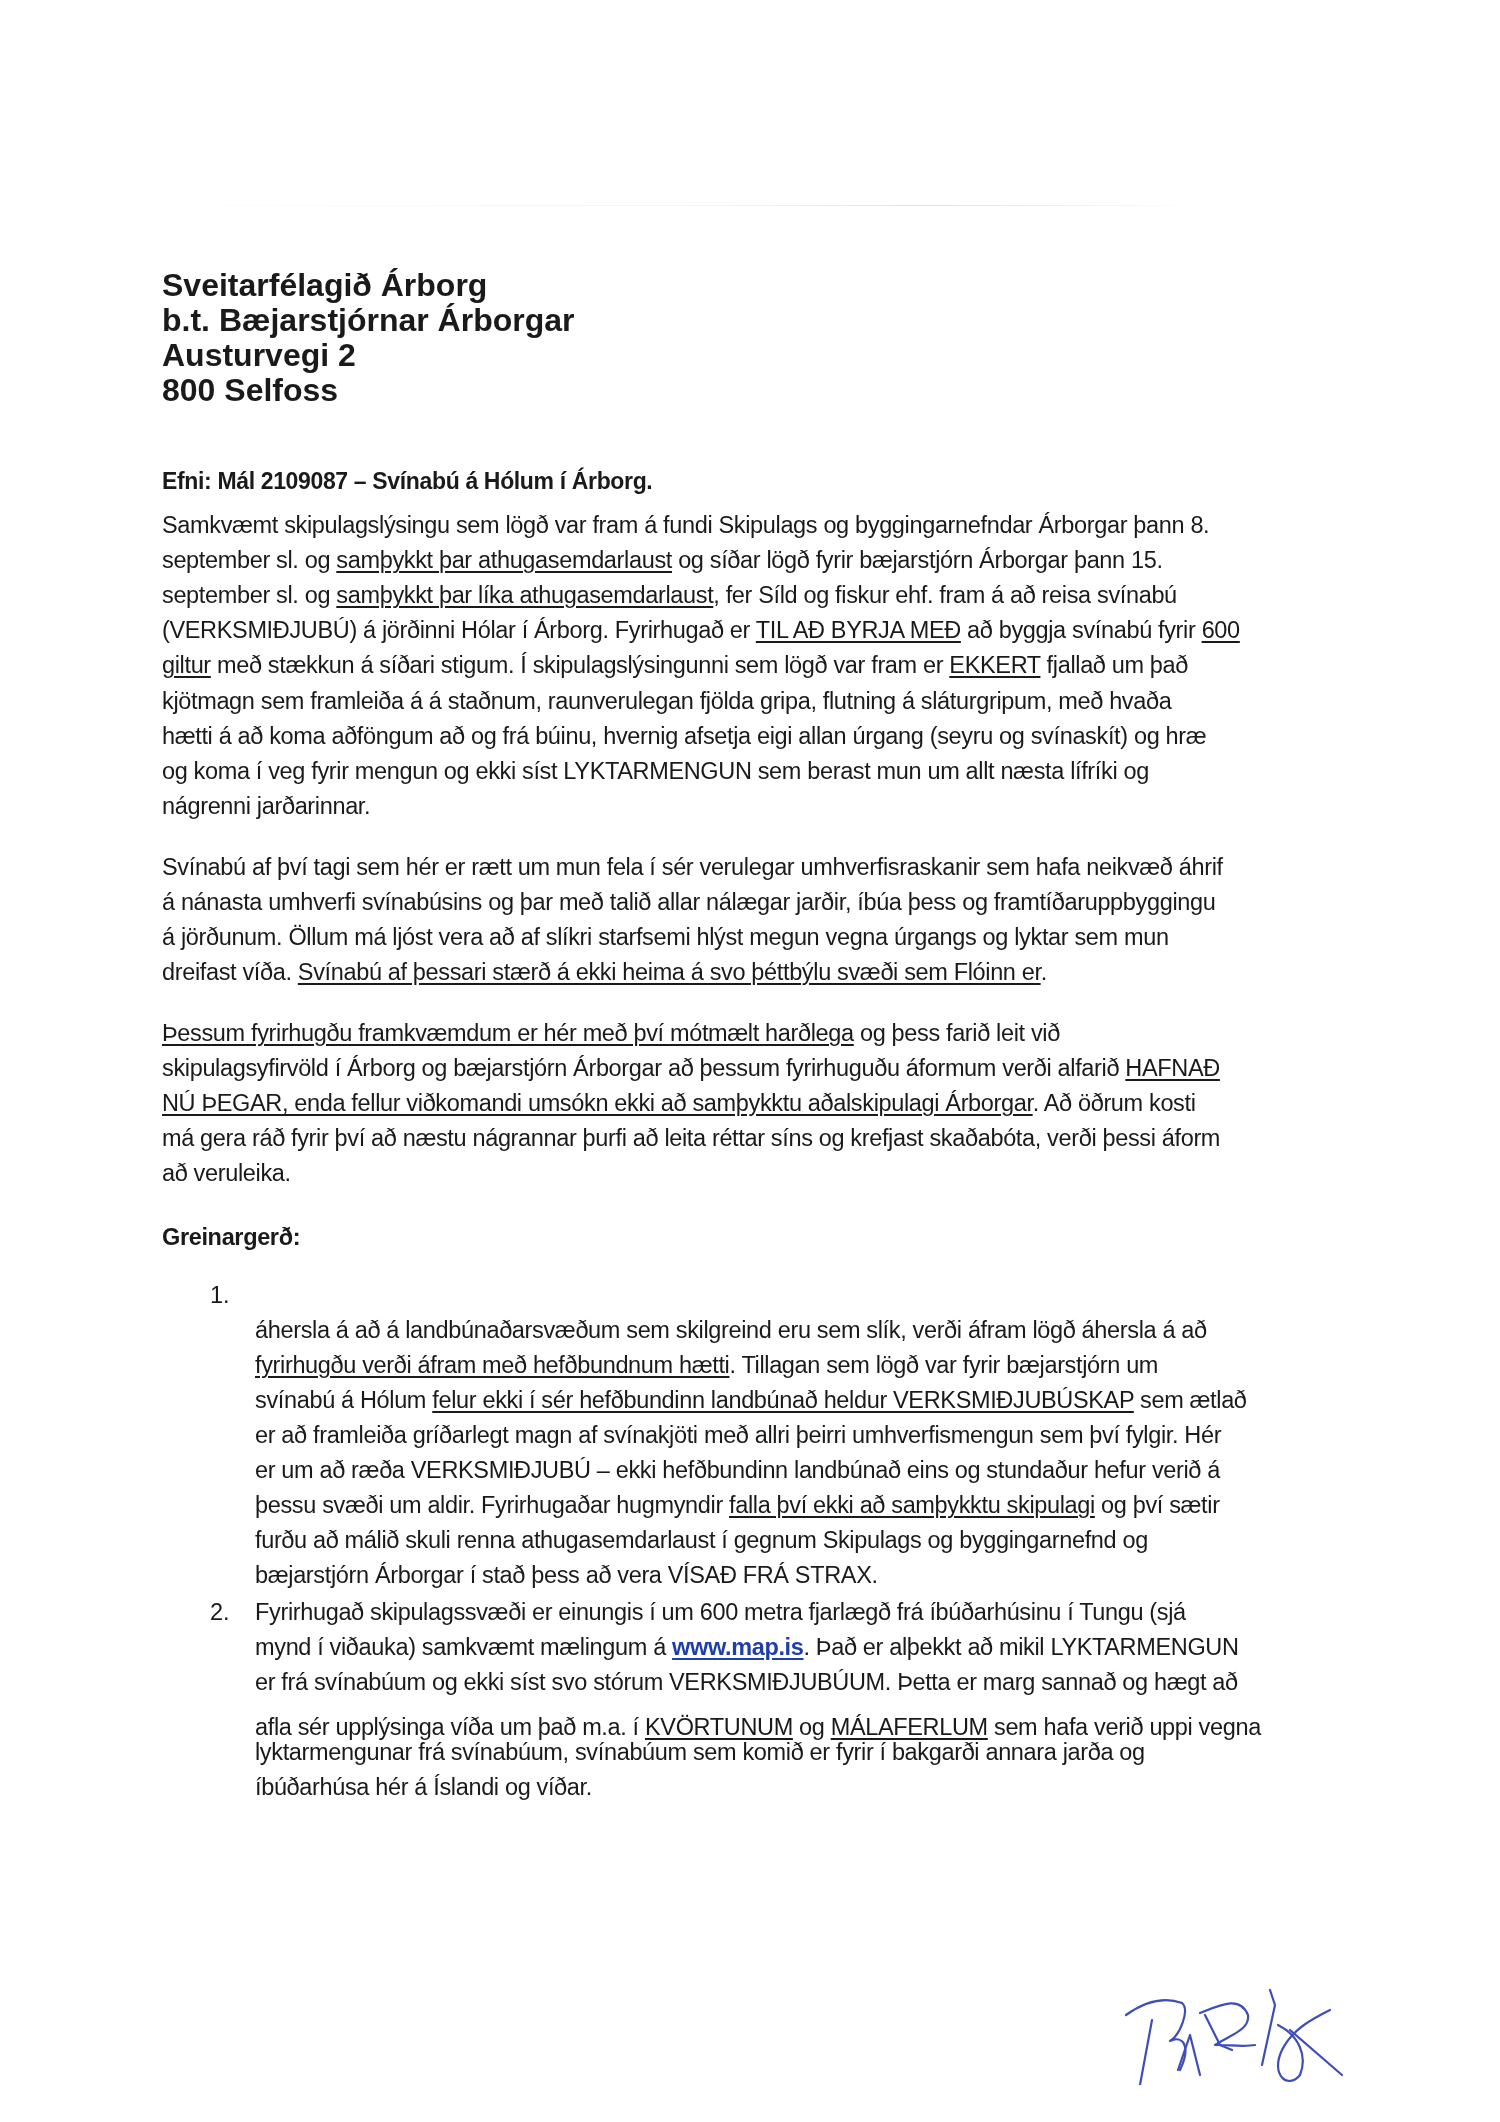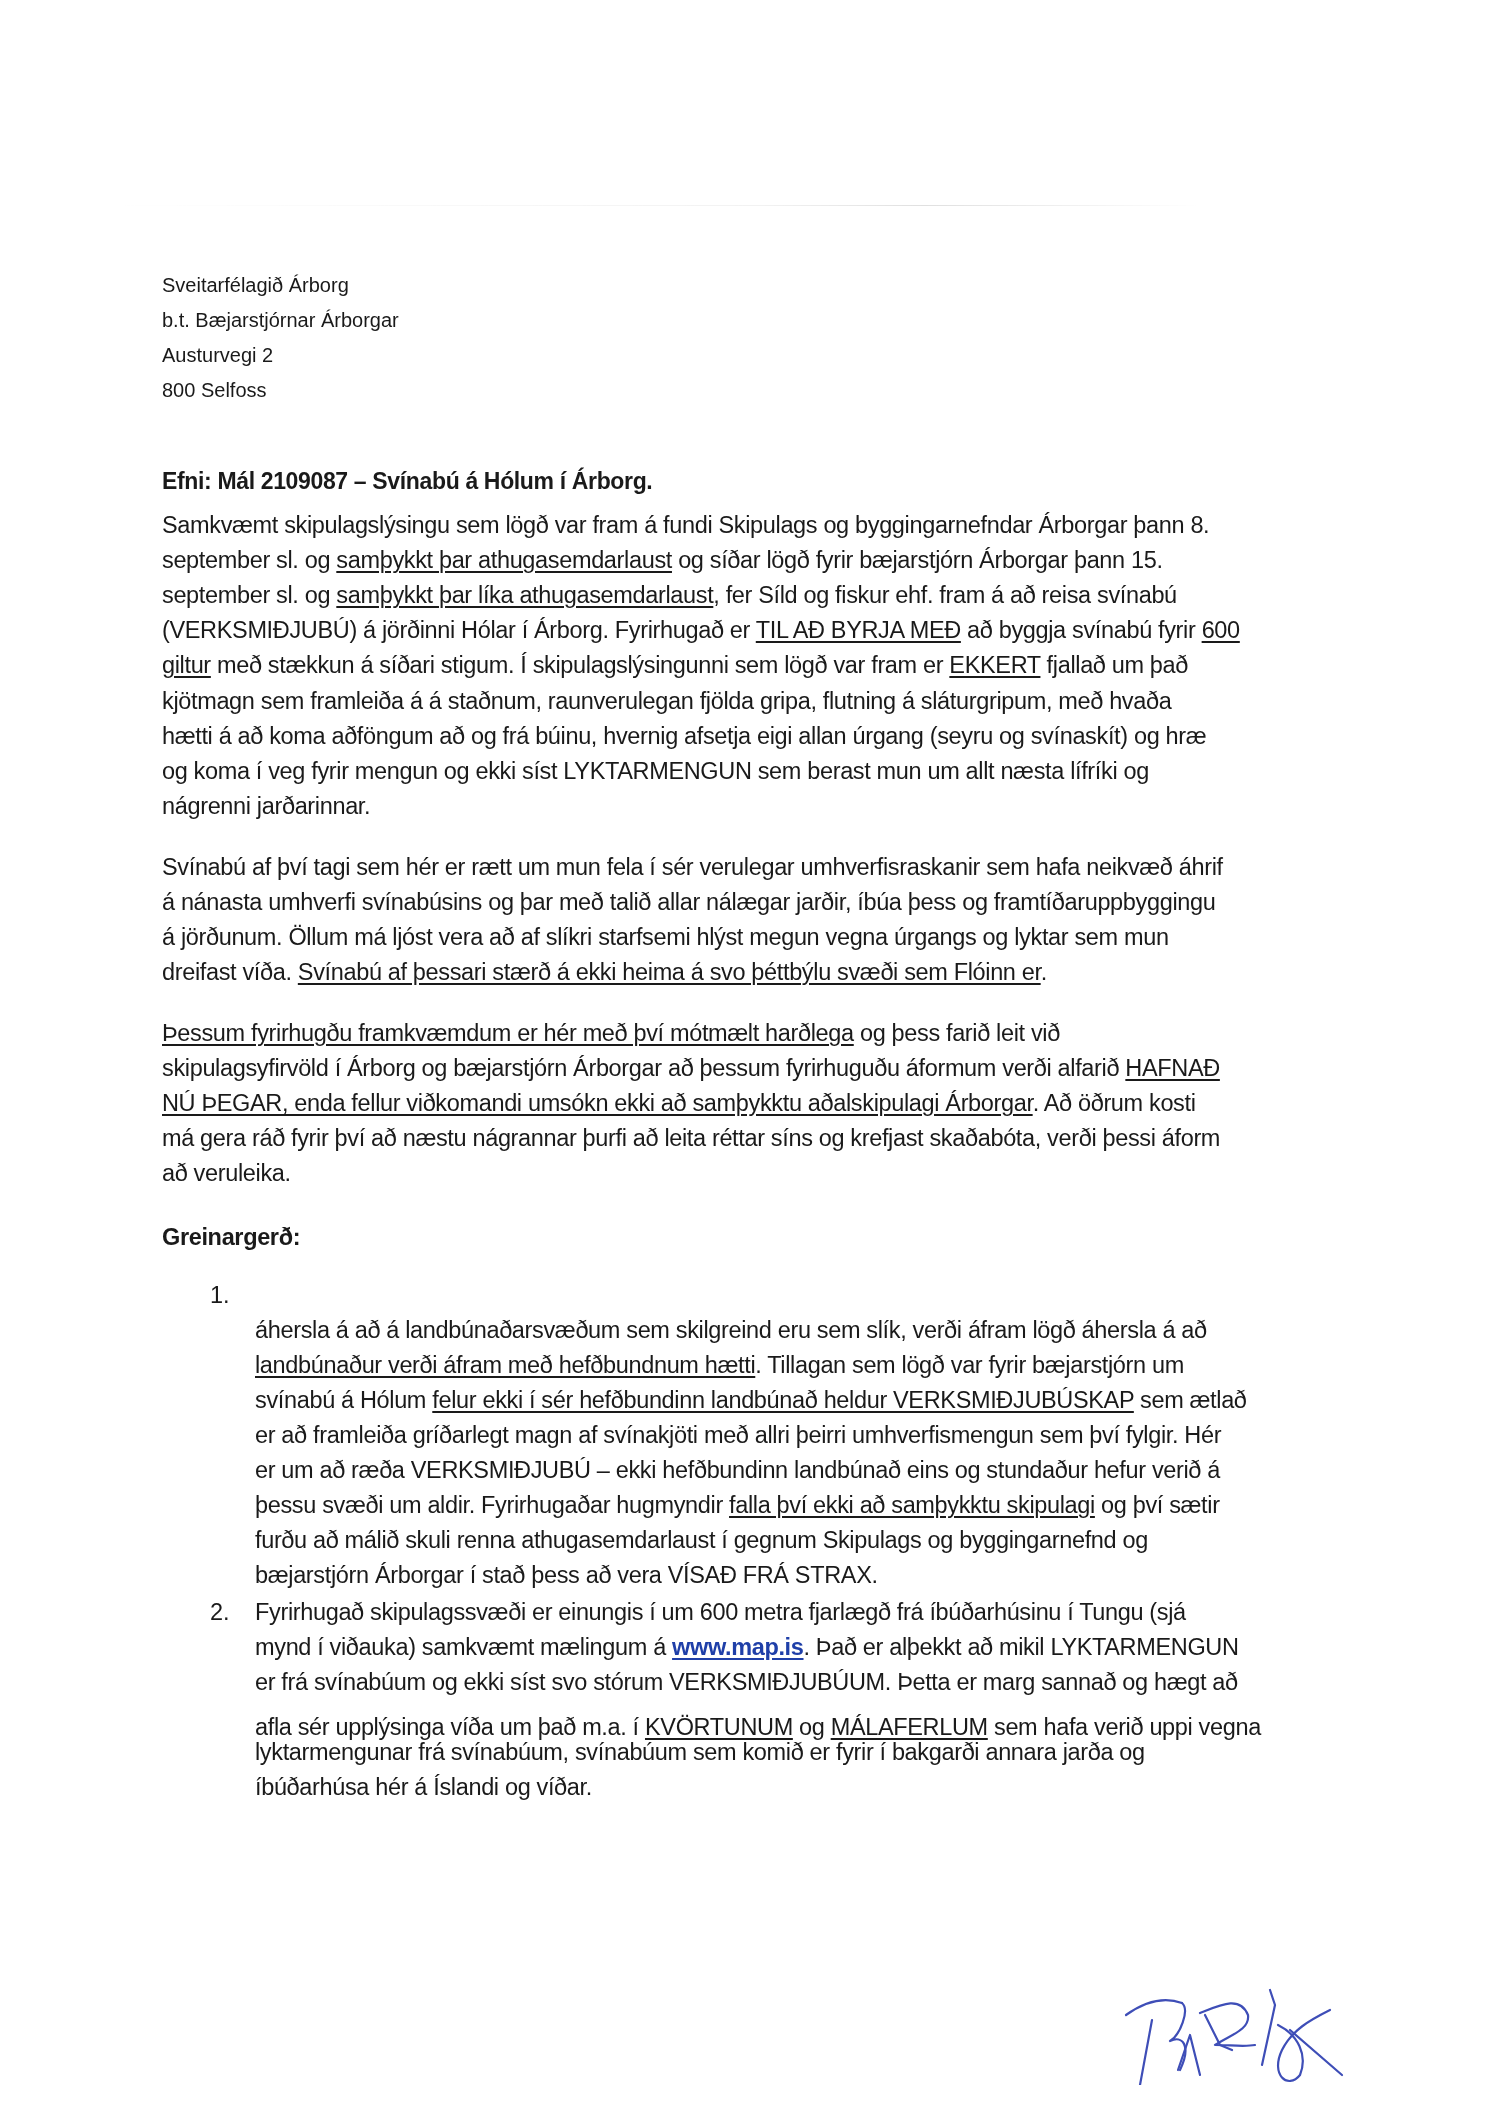--- a/index.html
+++ b/index.html
@@ -3,21 +3,21 @@
 <meta charset="utf-8">
 <style>
   html, body { margin: 0; padding: 0; background: #ffffff; }
   body { width: 1500px; height: 2122px; position: relative; overflow: hidden;
          font-family: "Liberation Sans", "DejaVu Sans", sans-serif; color: #1a1a1a; }
   .page { position: absolute; left: 0; top: 0; width: 1500px; height: 2122px; background: #fff; }
   .scanline { position: absolute; left: 100px; top: 205px; width: 1100px; height: 1px;
               background: linear-gradient(90deg, rgba(0,0,0,0) 0%, rgba(0,0,0,0.05) 60%, rgba(0,0,0,0.12) 75%, rgba(0,0,0,0) 100%); }
   .line { position: absolute; left: 162px; white-space: nowrap; font-size: 23.5px; line-height: 30px;
           letter-spacing: -0.35px; }
-  .addr { font-size: 20px; letter-spacing: 0; }
+  .addr { font-size: 32px; letter-spacing: 0; font-weight: bold; }
   .bold { font-weight: bold; }
   .li { left: 255px; }
   .num { position: absolute; left: 210px; font-size: 23.5px; line-height: 30px; }
   u { text-decoration: underline; text-underline-offset: 3px; text-decoration-thickness: 1.5px; }
   .link { color: #1f3fa8; text-decoration: underline; text-underline-offset: 3px; font-weight: bold; }
   .sig { position: absolute; left: 1120px; top: 1975px; width: 240px; height: 110px; }
 </style>
 </head>
 <body>
 
@@ -49,21 +49,21 @@
   <div class="line" style="top:1018px"><u>Þessum fyrirhugðu framkvæmdum er hér með því mótmælt harðlega</u><span> og þess farið leit við</span></div>
   <div class="line" style="top:1053px"><span>skipulagsyfirvöld í Árborg og bæjarstjórn Árborgar að þessum fyrirhuguðu áformum verði alfarið </span><u>HAFNAÐ</u></div>
   <div class="line" style="top:1088px"><u>NÚ ÞEGAR, enda fellur viðkomandi umsókn ekki að samþykktu aðalskipulagi Árborgar</u><span>. Að öðrum kosti</span></div>
   <div class="line" style="top:1123px">má gera ráð fyrir því að næstu nágrannar þurfi að leita réttar síns og krefjast skaðabóta, verði þessi áform</div>
   <div class="line" style="top:1158px">að veruleika.</div>
 
   <div class="line bold" style="top:1222px">Greinargerð:</div>
 
   <div class="num" style="top:1280px">1.</div>
   <div class="line li" style="top:1315px">áhersla á að á landbúnaðarsvæðum sem skilgreind eru sem slík, verði áfram lögð áhersla á að</div>
-  <div class="line li" style="top:1350px"><u>landbúnaður verði áfram með hefðbundnum hætti</u><span>. Tillagan sem lögð var fyrir bæjarstjórn um</span></div>
+  <div class="line li" style="top:1350px"><u>fyrirhugðu verði áfram með hefðbundnum hætti</u><span>. Tillagan sem lögð var fyrir bæjarstjórn um</span></div>
   <div class="line li" style="top:1385px"><span>svínabú á Hólum </span><u>felur ekki í sér hefðbundinn landbúnað heldur VERKSMIÐJUBÚSKAP</u><span> sem ætlað</span></div>
   <div class="line li" style="top:1420px">er að framleiða gríðarlegt magn af svínakjöti með allri þeirri umhverfismengun sem því fylgir. Hér</div>
   <div class="line li" style="top:1455px">er um að ræða VERKSMIÐJUBÚ – ekki hefðbundinn landbúnað eins og stundaður hefur verið á</div>
   <div class="line li" style="top:1490px"><span>þessu svæði um aldir. Fyrirhugaðar hugmyndir </span><u>falla því ekki að samþykktu skipulagi</u><span> og því sætir</span></div>
   <div class="line li" style="top:1525px">furðu að málið skuli renna athugasemdarlaust í gegnum Skipulags og byggingarnefnd og</div>
   <div class="line li" style="top:1560px">bæjarstjórn Árborgar í stað þess að vera VÍSAÐ FRÁ STRAX.</div>
 
   <div class="num" style="top:1597px">2.</div>
   <div class="line li" style="top:1597px">Fyrirhugað skipulagssvæði er einungis í um 600 metra fjarlægð frá íbúðarhúsinu í Tungu (sjá</div>
   <div class="line li" style="top:1632px"><span>mynd í viðauka) samkvæmt mælingum á </span><span class="link">www.map.is</span><span>. Það er alþekkt að mikil LYKTARMENGUN</span></div>

